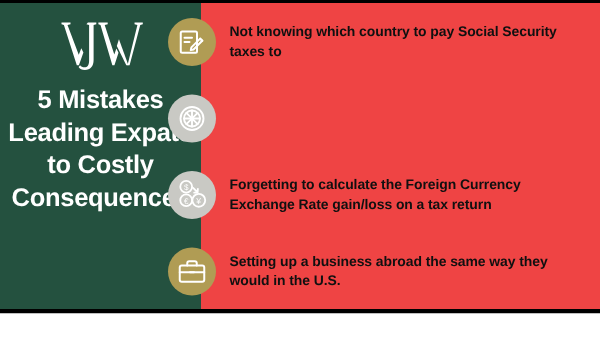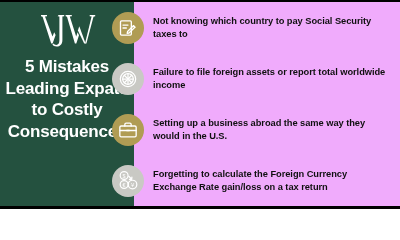--- a/index.html
+++ b/index.html
@@ -51,21 +51,21 @@
     text-align: center;
     letter-spacing: -0.2px;
     padding: 0 2px;
     width: 100%;
     box-sizing: border-box;
   }
 
   
   .right-panel {
     flex: 1 1 auto;
-    background: #f0abfc;
+    background: #ef4444;
     position: relative;
     display: flex;
     flex-direction: column;
     justify-content: space-between;
     padding: 0;
   }
   .list {
     display: flex;
     flex-direction: column;
     height: 100%;
@@ -149,47 +149,46 @@
 
       <div class="mistake-row">
         <div class="icon-badge silver">
           <svg width="20" height="20" viewBox="0 0 24 24" fill="none" stroke="#ffffff" stroke-width="1.5" stroke-linecap="round" stroke-linejoin="round">
             <circle cx="12" cy="12" r="9.2"></circle>
             <circle cx="12" cy="12" r="6.4"></circle>
             <path d="M12 5.6v12.8M5.6 12h12.8"></path>
             <path d="M7.5 7.5l9 9M16.5 7.5l-9 9"></path>
           </svg>
         </div>
-        <div class="mistake-text">Failure to file foreign assets or report total worldwide income</div>
       </div>
 
-
-      <div class="mistake-row">
-        <div class="icon-badge gold">
-          <svg width="20" height="20" viewBox="0 0 24 24" fill="none" stroke="#ffffff" stroke-width="1.6" stroke-linecap="round" stroke-linejoin="round">
-            <rect x="2.2" y="7.2" width="19.6" height="13" rx="1.6"></rect>
-            <path d="M8.2 7.2V5.4c0-.9.7-1.6 1.6-1.6h4.4c.9 0 1.6.7 1.6 1.6v1.8"></path>
-            <path d="M2.2 12.6h19.6"></path>
-            <path d="M10.4 12.6h3.2"></path>
-          </svg>
-        </div>
-        <div class="mistake-text">Setting up a business abroad the same way they would in the U.S.</div>
-      </div>
 
       <div class="mistake-row">
         <div class="icon-badge silver">
           <svg width="21" height="21" viewBox="0 0 24 24" fill="none" stroke="#ffffff" stroke-width="1.4" stroke-linecap="round" stroke-linejoin="round">
             <circle cx="7" cy="6.3" r="4.5"></circle>
             <text x="7" y="8.9" font-size="6.2" font-family="Liberation Sans, sans-serif" fill="#ffffff" stroke="none" text-anchor="middle">$</text>
             <circle cx="7" cy="16.6" r="4.5"></circle>
             <text x="7" y="19.2" font-size="6.2" font-family="Liberation Sans, sans-serif" fill="#ffffff" stroke="none" text-anchor="middle">€</text>
             <circle cx="16.6" cy="16.6" r="4.9"></circle>
             <text x="16.6" y="19.3" font-size="6.6" font-family="Liberation Sans, sans-serif" fill="#ffffff" stroke="none" text-anchor="middle">¥</text>
             <path d="M12.3 7.2l3.4 3.4M15.7 10.6l.2-2.6M15.7 10.6l-2.6.2"></path>
           </svg>
         </div>
         <div class="mistake-text">Forgetting to calculate the Foreign Currency Exchange Rate gain/loss on a tax return</div>
       </div>
 
+      <div class="mistake-row">
+        <div class="icon-badge gold">
+          <svg width="20" height="20" viewBox="0 0 24 24" fill="none" stroke="#ffffff" stroke-width="1.6" stroke-linecap="round" stroke-linejoin="round">
+            <rect x="2.2" y="7.2" width="19.6" height="13" rx="1.6"></rect>
+            <path d="M8.2 7.2V5.4c0-.9.7-1.6 1.6-1.6h4.4c.9 0 1.6.7 1.6 1.6v1.8"></path>
+            <path d="M2.2 12.6h19.6"></path>
+            <path d="M10.4 12.6h3.2"></path>
+          </svg>
+        </div>
+        <div class="mistake-text">Setting up a business abroad the same way they would in the U.S.</div>
+      </div>
+
     </div>
   </div>
 
 </div>
 
 </body></html>

